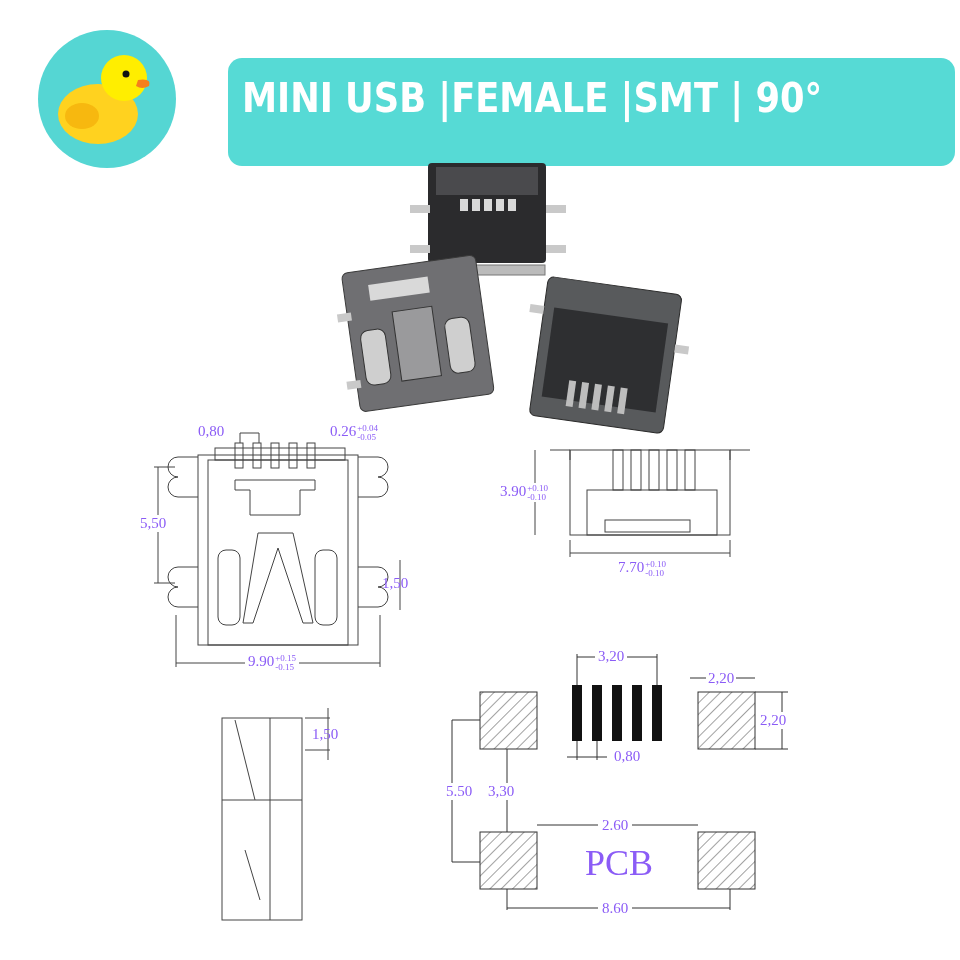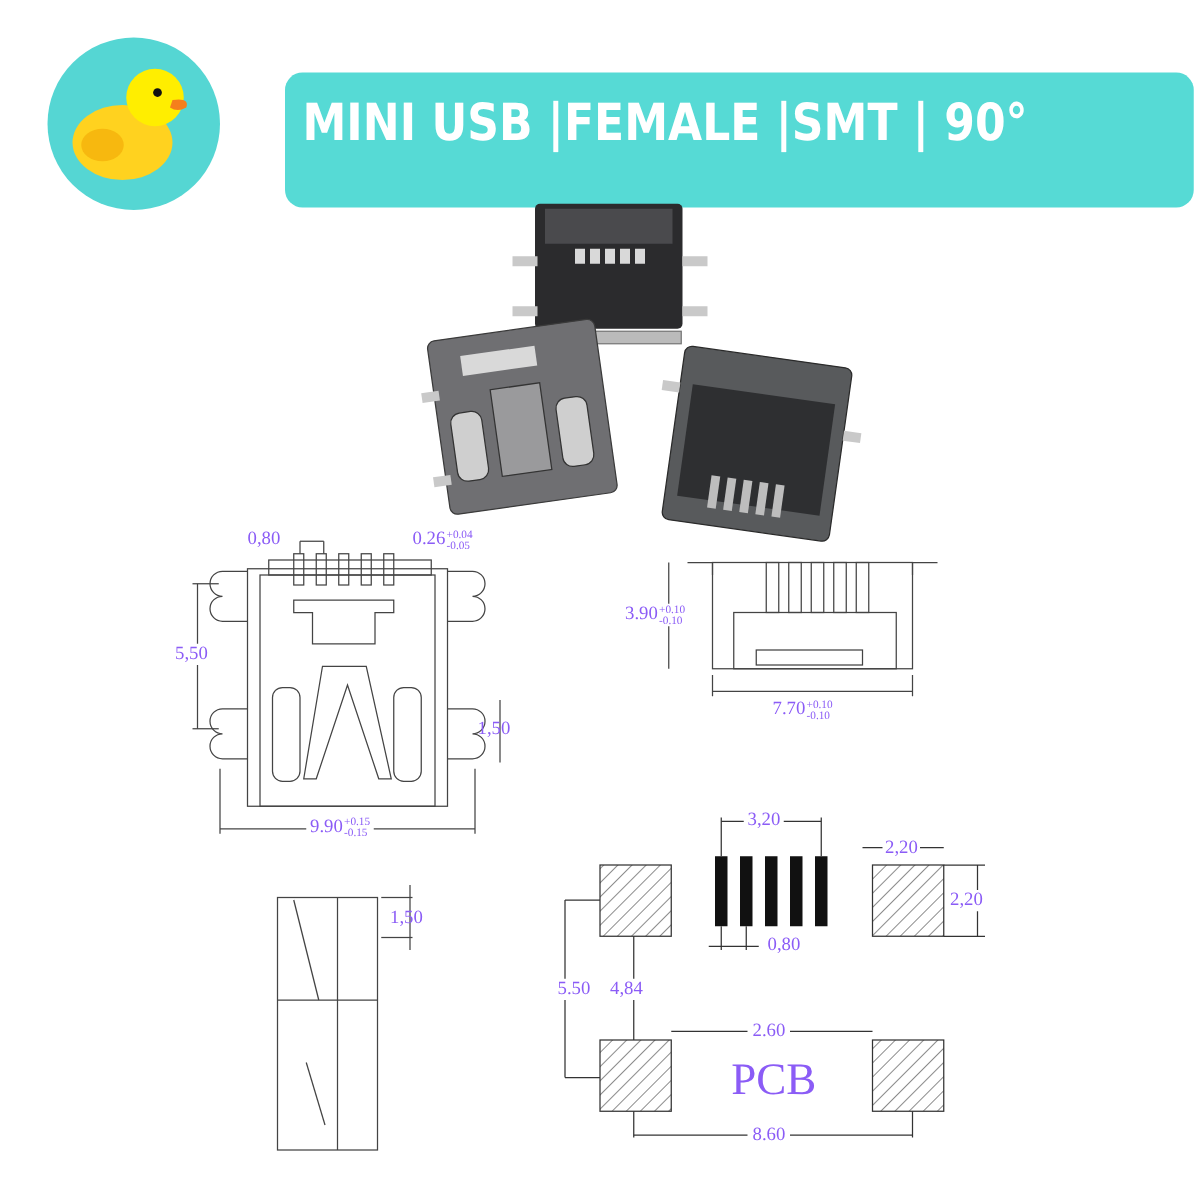--- a/index.html
+++ b/index.html
@@ -196,17 +196,17 @@
       <line x1="97" y1="249" x2="97" y2="270"></line>
         <line x1="320" y1="249" x2="320" y2="270"></line>
         <line x1="97" y1="268" x2="320" y2="268"></line>
     </g>
   </svg>
   <div class="abs dim" style="left:185px;top:8px;background:#fff;padding:0 3px;">3,20</div>
   <div class="abs dim" style="left:204px;top:108px;">0,80</div>
   <div class="abs dim" style="left:296px;top:30px;background:#fff;padding:0 2px;">2,20</div>
   <div class="abs dim" style="left:350px;top:72px;background:#fff;">2,20</div>
   <div class="abs dim" style="left:36px;top:143px;background:#fff;">5.50</div>
-  <div class="abs dim" style="left:78px;top:143px;background:#fff;">4,84</div>
+  <div class="abs dim" style="left:78px;top:143px;background:#fff;">3,30</div>
   <div class="abs dim" style="left:188px;top:177px;background:#fff;padding:0 4px;">2.60</div>
   <div class="abs pcb-label" style="left:175px;top:202px;">PCB</div>
   <div class="abs dim" style="left:188px;top:260px;background:#fff;padding:0 4px;">8.60</div>
 </div>
 
 </body></html>

